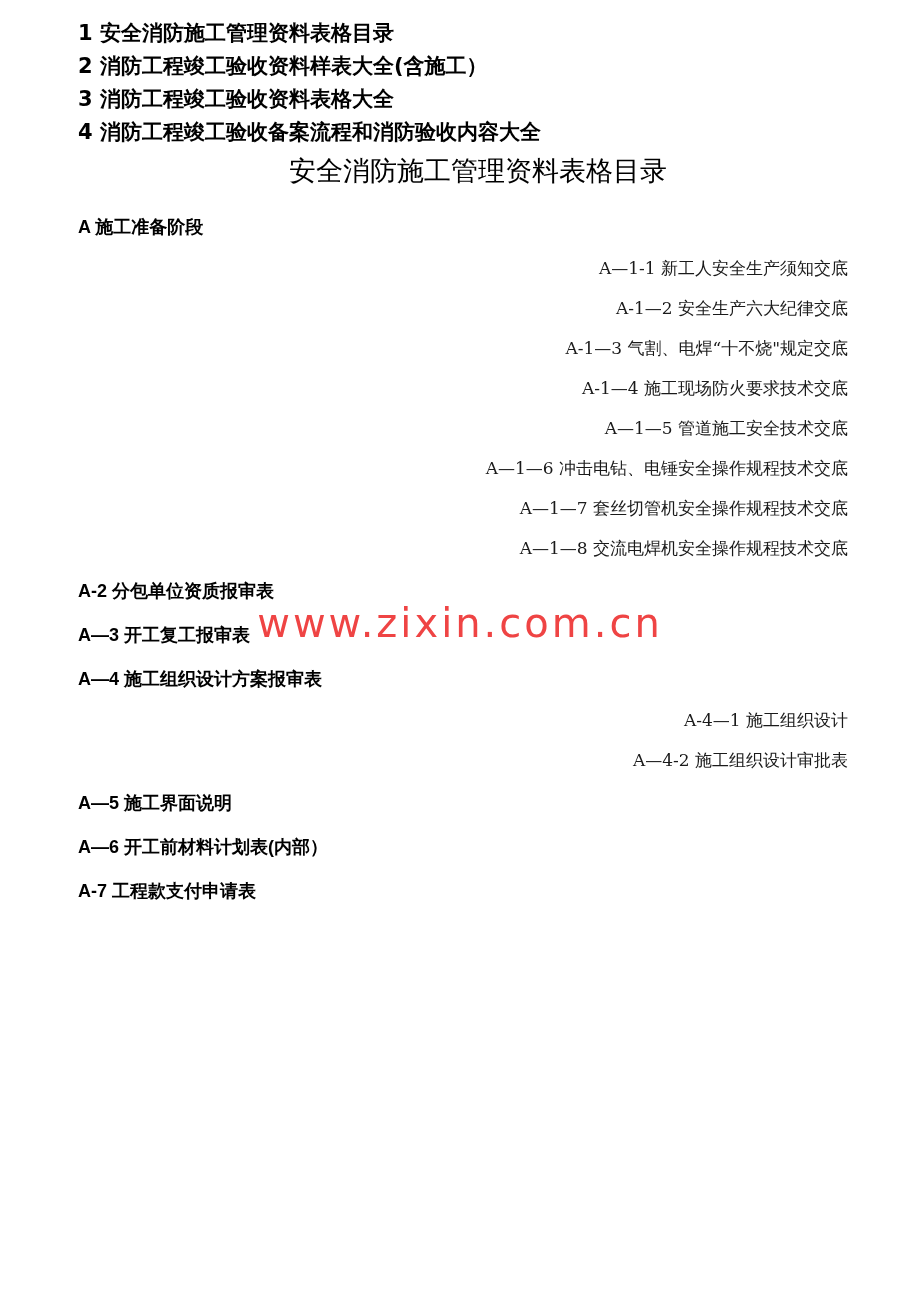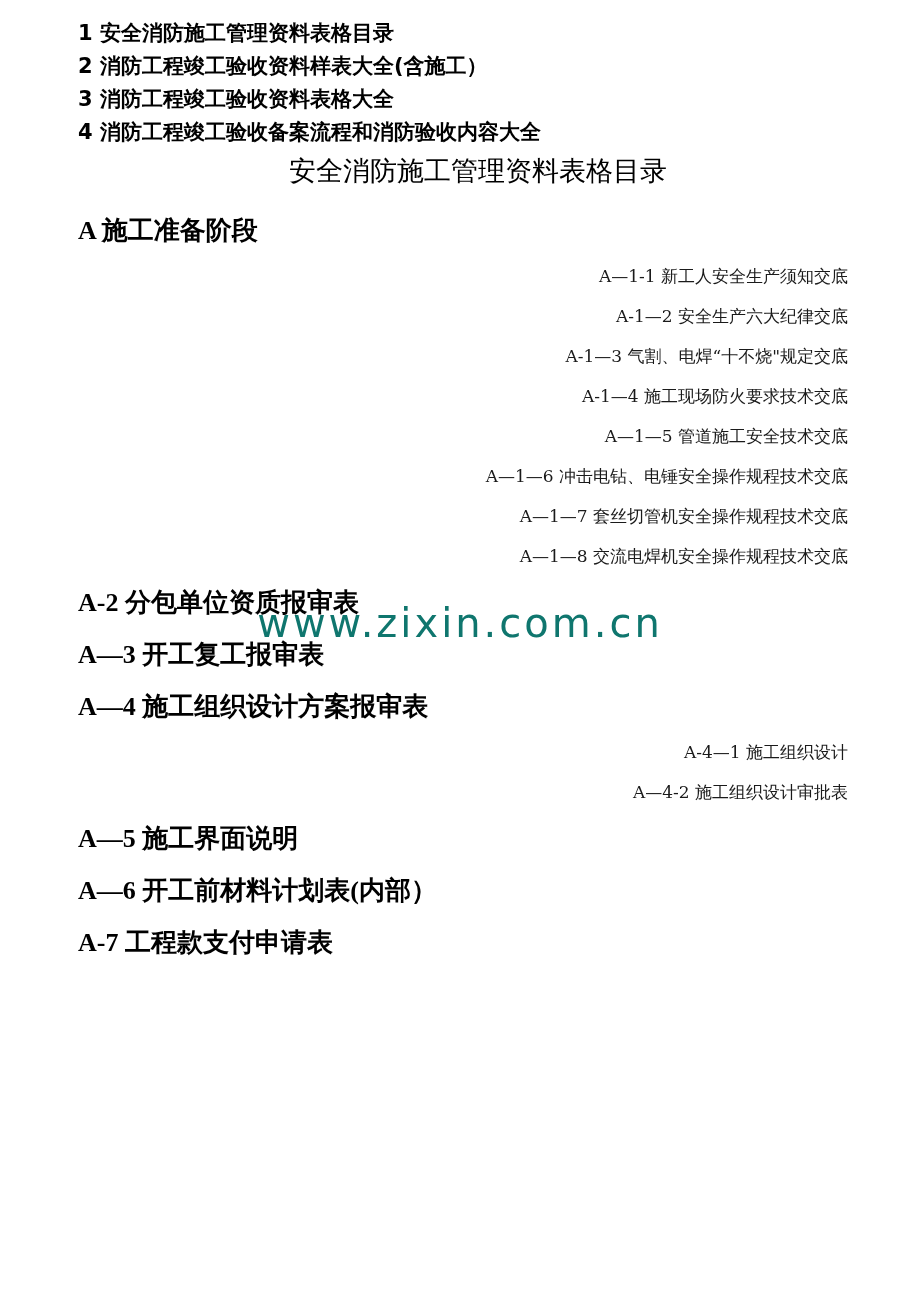--- a/index.html
+++ b/index.html
@@ -59,42 +59,42 @@
   .entries {
     margin: 0;
     padding: 0;
     list-style: none;
     margin-top: 14px;
   }
   .entry {
     line-height: 1.0;
   }
   .entry.lvl-bold {
-    font-size: 26px;
+    font-size: 18px;
     font-weight: bold;
-    font-family: Liberation Serif, serif;
+    font-family: Liberation Sans, sans-serif;
     padding: 14px 0 12px 0;
   }
   .entry.lvl-plain {
     font-size: 17px;
     font-weight: normal;
     font-family: "DejaVu Serif", "Liberation Serif", serif;
     color: #1a1a1a;
     padding: 12px 0 11px 0;
     text-align: right;
   }
   .watermark {
     position: absolute;
     left: 0;
     top: 600px;
     width: 920px;
     text-align: center;
     font-size: 40px;
     letter-spacing: 3px;
-    color: #0f766e;
+    color: #ef4444;
     font-family: "DejaVu Sans", "Liberation Sans", sans-serif;
     pointer-events: none;
     user-select: none;
     z-index: 5;
   }
 </style>
 </head>
 <body>
 
 <div class="page">

